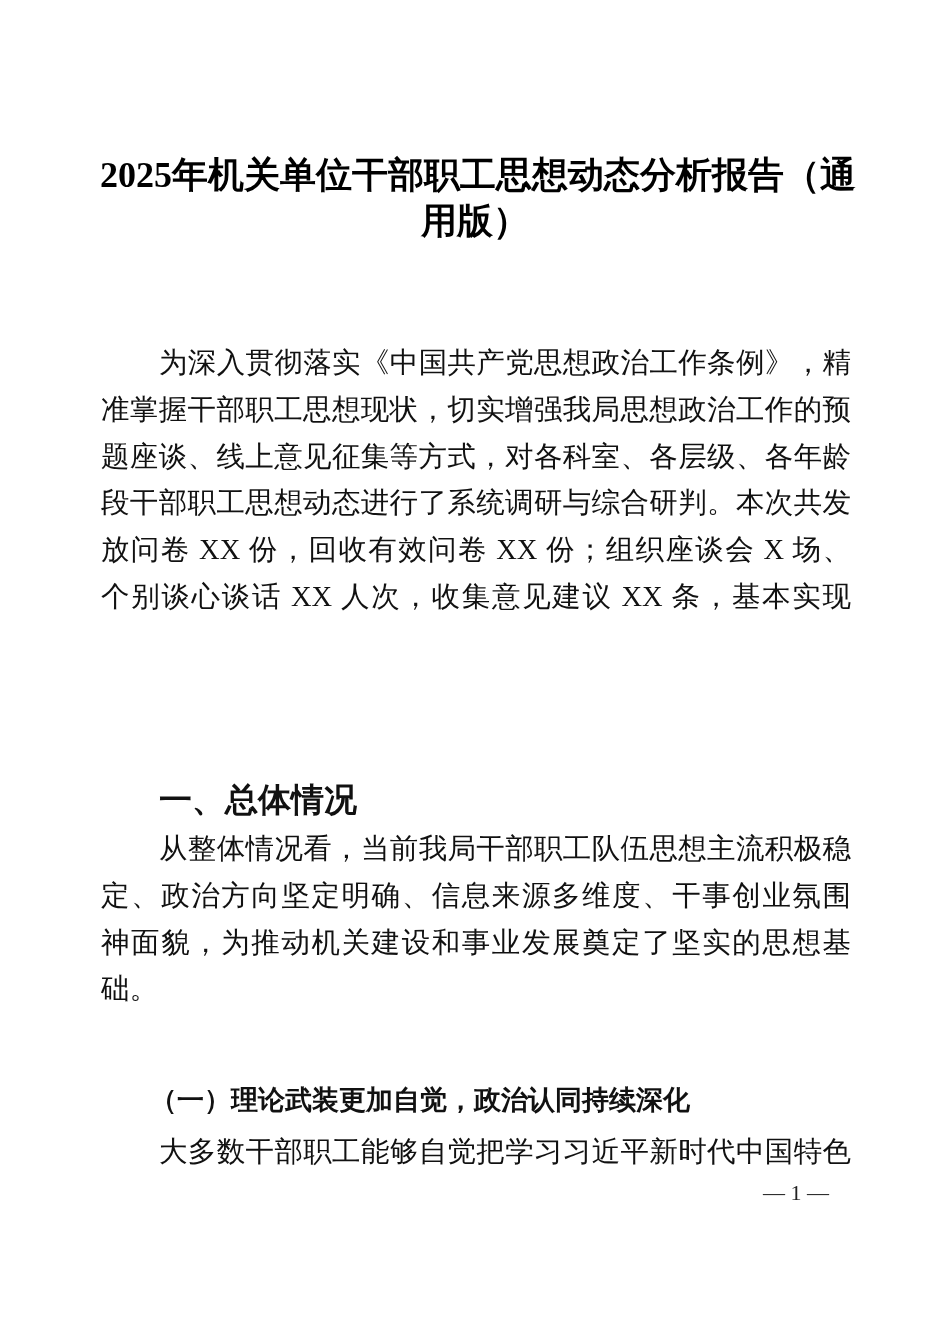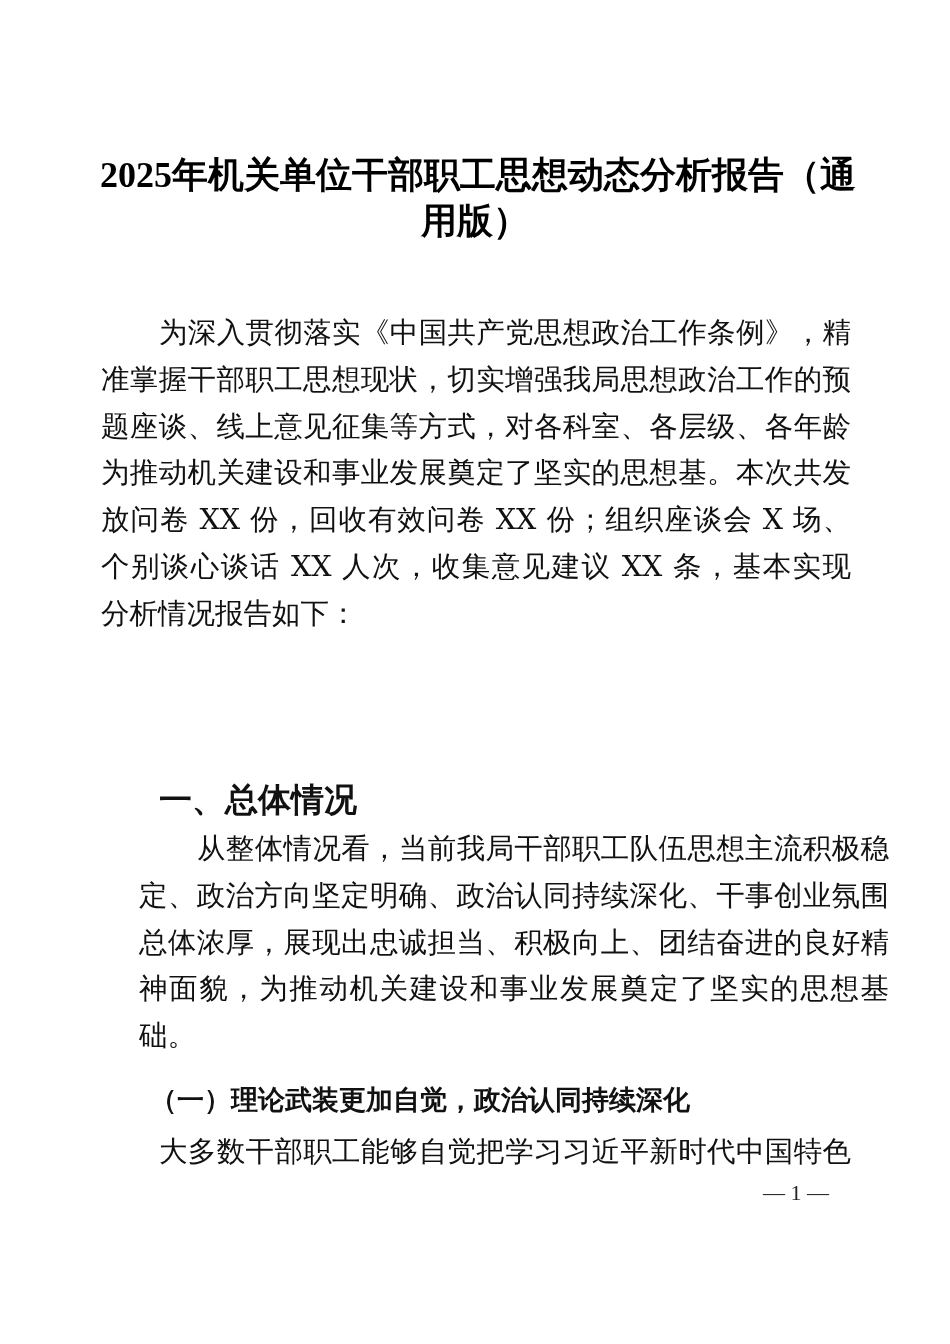--- a/index.html
+++ b/index.html
@@ -93,36 +93,34 @@
 </head>
 <body>
 
 <div class="page">
 
   <h1 class="title" style="margin:0;">
     <span class="line">2025年机关单位干部职工思想动态分析报告（通</span>
     <span class="line">用版）</span>
   </h1>
 
-  <div class="body-text" style="top: 310px;">
+  <div class="body-text" style="top: 340px; font-family: Liberation Serif, serif;">
     <span class="ln indent">为深入贯彻落实《中国共产党思想政治工作条例》，精</span>
     <span class="ln">准掌握干部职工思想现状，切实增强我局思想政治工作的预</span>
     <span class="ln">题座谈、线上意见征集等方式，对各科室、各层级、各年龄</span>
-    <span class="ln">为推动机关建设和事业发展奠定了坚实的思想基。本次共发</span>
+    <span class="ln">段干部职工思想动态进行了系统调研与综合研判。本次共发</span>
     <span class="ln">放问卷 XX 份，回收有效问卷 XX 份；组织座谈会 X 场、</span>
     <span class="ln">个别谈心谈话 XX 人次，收集意见建议 XX 条，基本实现</span>
-    <span class="ln last">分析情况报告如下：</span>
   </div>
 
   <h2 class="heading" style="top: 780px; margin:0;">一、总体情况</h2>
 
-  <div class="body-text" style="top: 826px; margin-left: 38px;">
+  <div class="body-text" style="top: 826px;">
     <span class="ln indent">从整体情况看，当前我局干部职工队伍思想主流积极稳</span>
-    <span class="ln">定、政治方向坚定明确、政治认同持续深化、干事创业氛围</span>
-    <span class="ln">总体浓厚，展现出忠诚担当、积极向上、团结奋进的良好精</span>
+    <span class="ln">定、政治方向坚定明确、信息来源多维度、干事创业氛围</span>
     <span class="ln">神面貌，为推动机关建设和事业发展奠定了坚实的思想基</span>
     <span class="ln last">础。</span>
   </div>
 
   <h3 class="subheading" style="top: 1080px; margin:0;">（一）理论武装更加自觉，政治认同持续深化</h3>
 
   <div class="body-text" style="top: 1129px;">
     <span class="ln indent last" style="text-align-last: justify;">大多数干部职工能够自觉把学习习近平新时代中国特色</span>
   </div>
 

